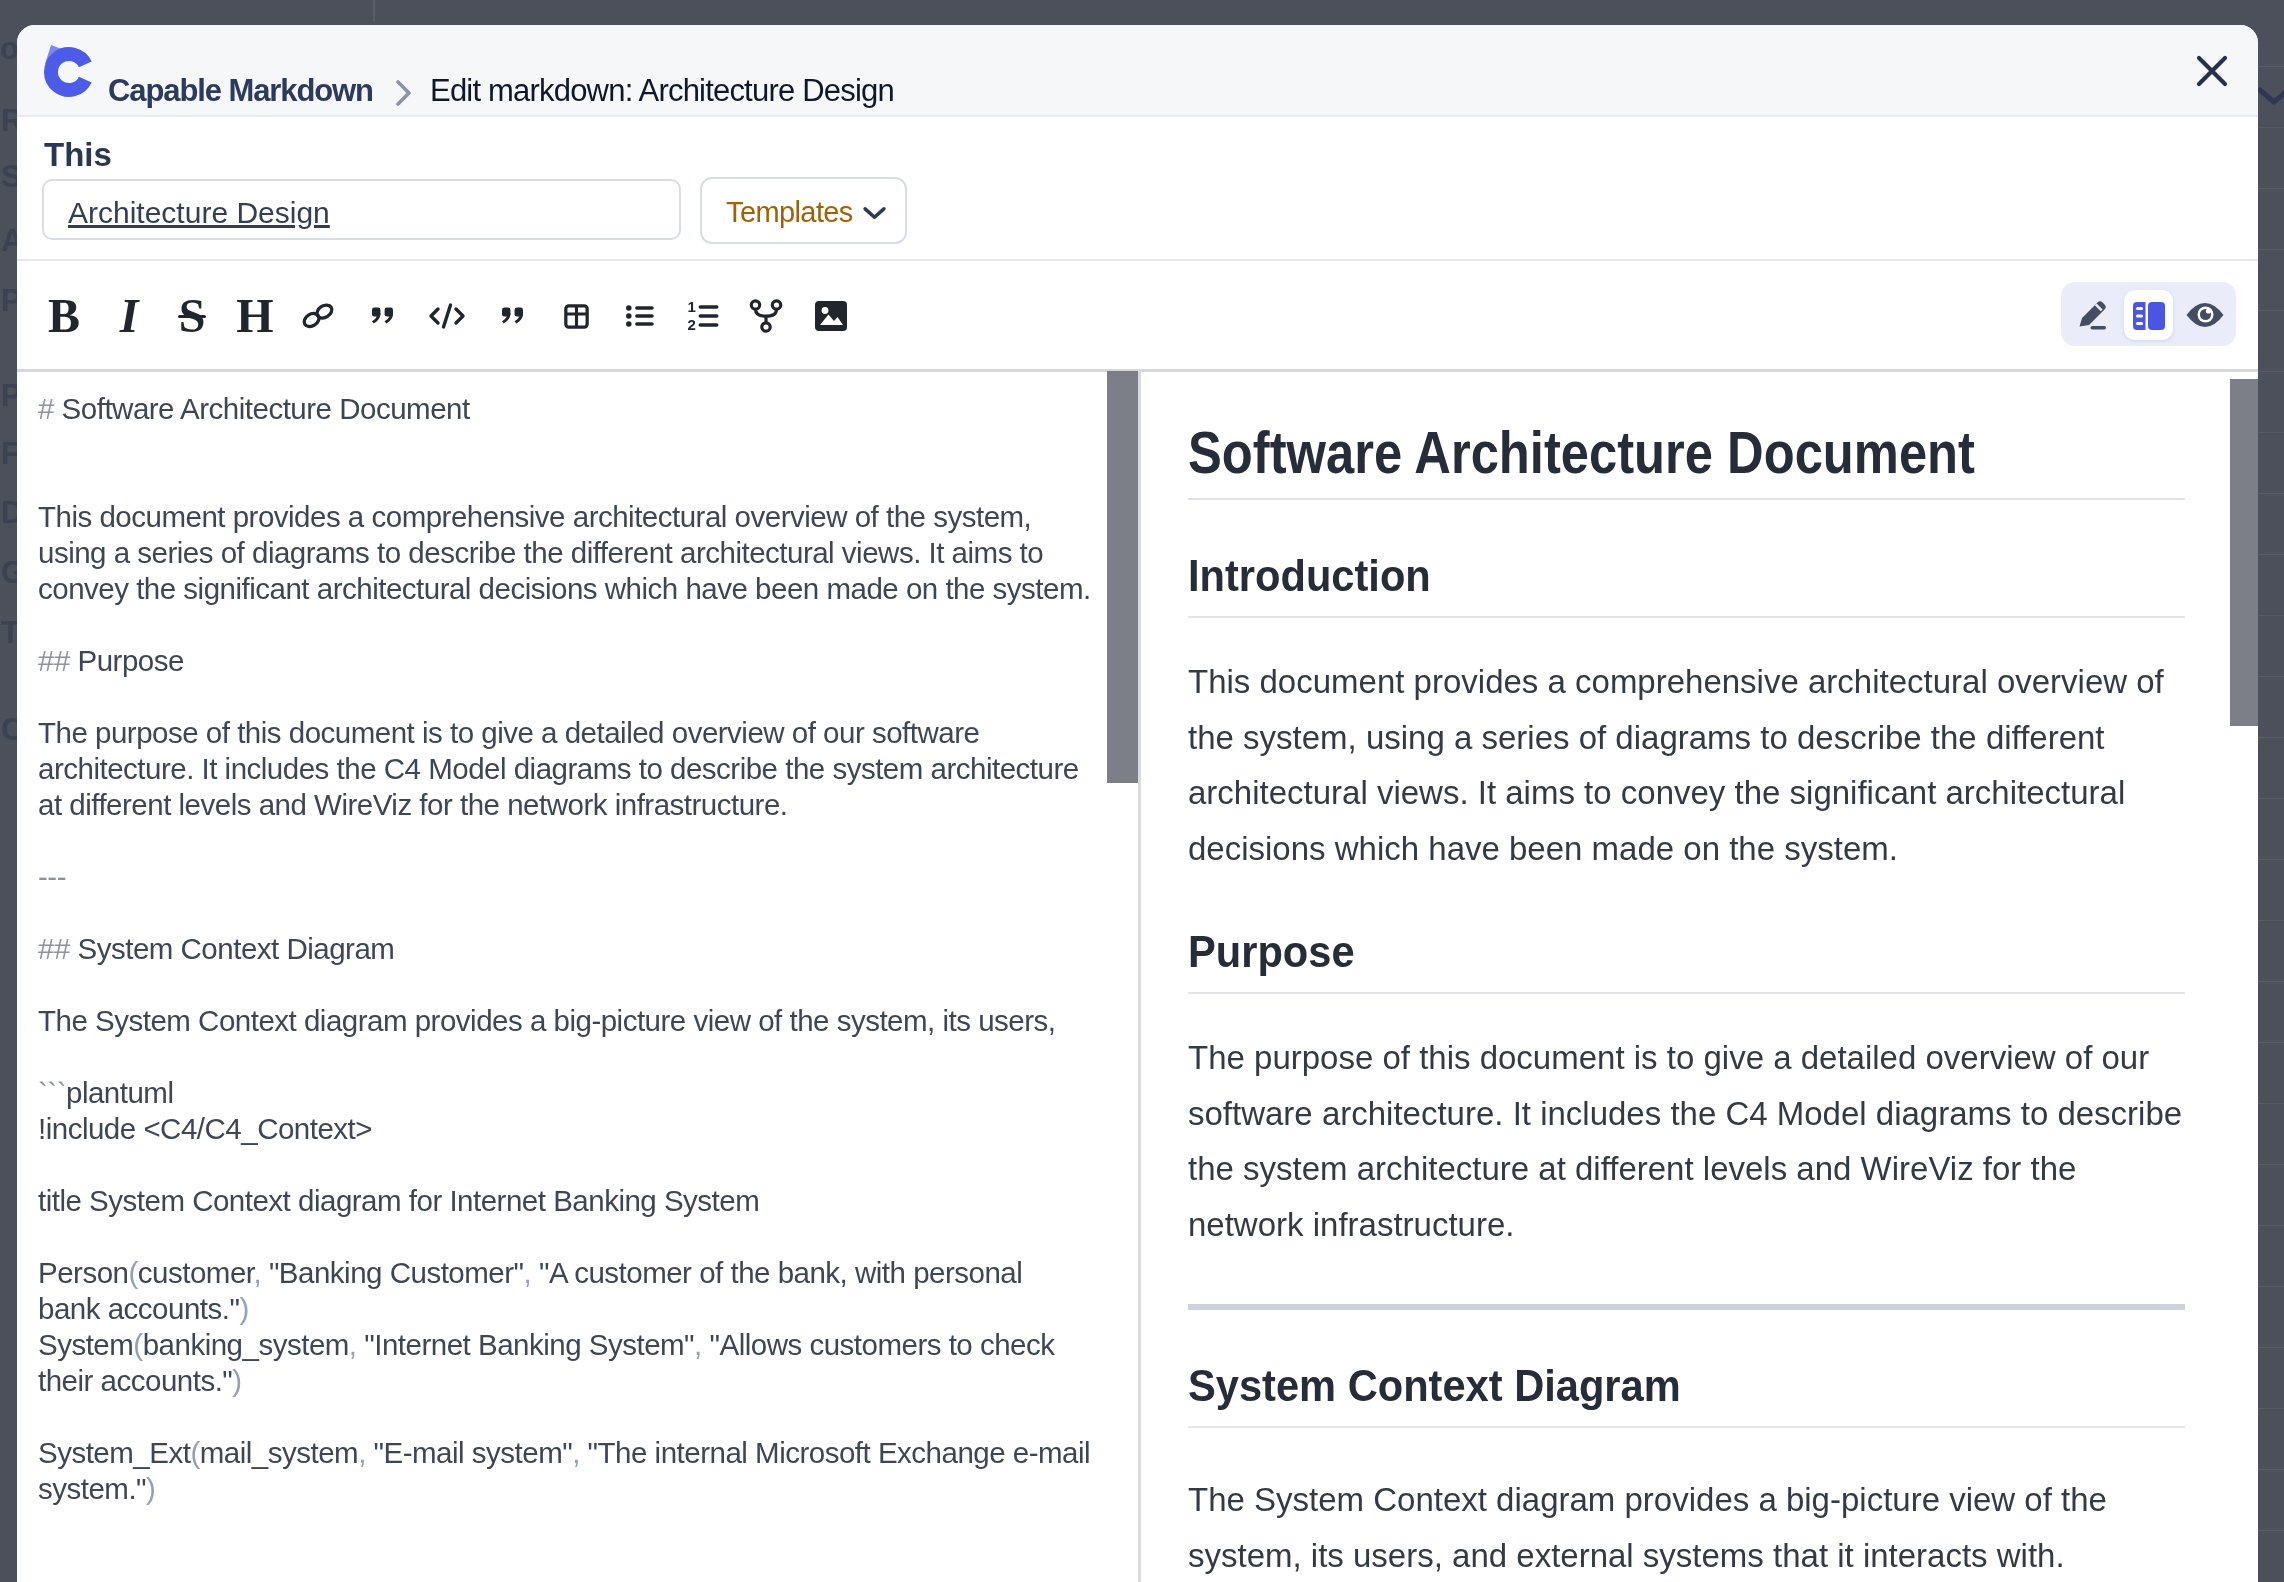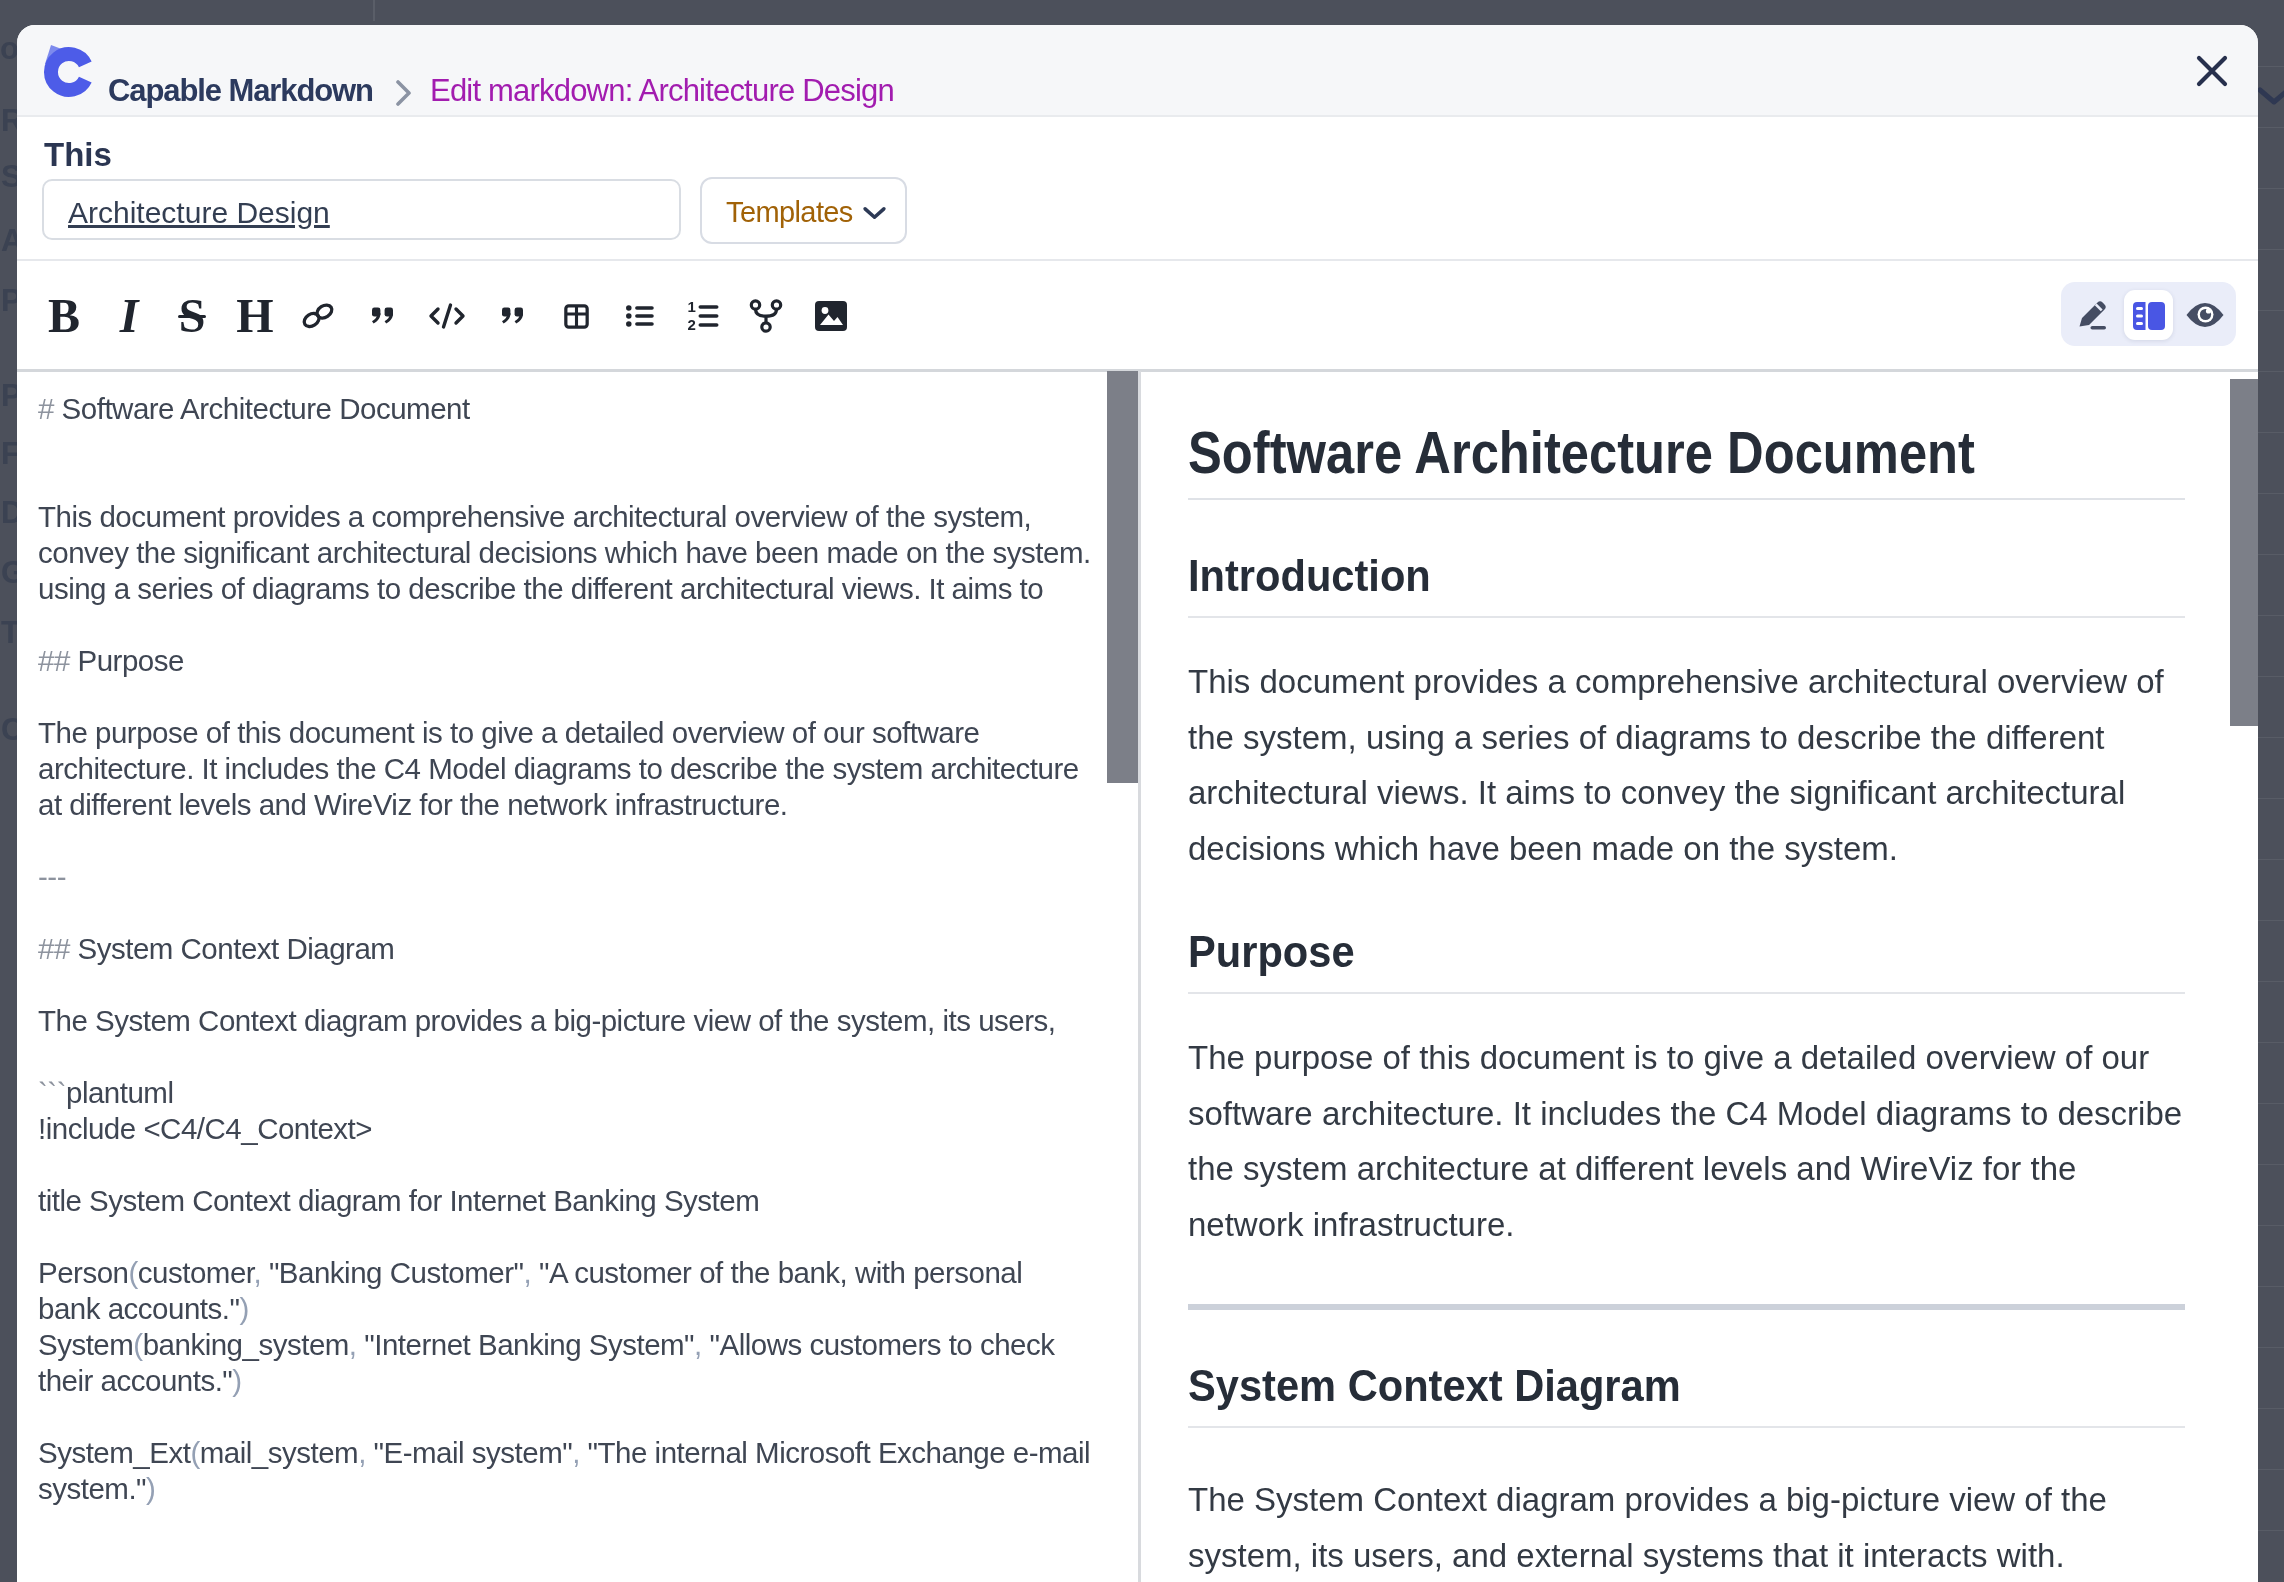--- a/index.html
+++ b/index.html
@@ -6,21 +6,21 @@
 html,body { width:2284px; height:1582px; overflow:hidden; }
 body { background:#4c505b; font-family:"Liberation Sans", sans-serif; position:relative; }
 .abs { position:absolute; }
 
 .bglab { position:absolute; left:1px; font:700 31px/36px "Liberation Sans",sans-serif; color:#3b4252; }
 .bgline { position:absolute; left:2258px; width:26px; height:1px; background:#585c66; }
 
 #modal { position:absolute; left:17px; top:25px; width:2241px; height:1561px; background:#fff; border-radius:18px 18px 0 0; overflow:hidden; }
 #header { position:absolute; left:0; top:0; width:2241px; height:92px; background:#f6f7f9; border-bottom:2px solid #e9ebee; }
 .crumb-b { position:absolute; font:700 31px/40px "Liberation Sans",sans-serif; letter-spacing:-1.1px; color:#2c3a5e; }
-.crumb-r { position:absolute; font:400 31px/40px "Liberation Sans",sans-serif; letter-spacing:-0.8px; color:#a21caf; }
+.crumb-r { position:absolute; font:400 31px/40px "Liberation Sans",sans-serif; letter-spacing:-0.8px; color:#0f172a; }
 
 #lblTitle { position:absolute; left:27px; top:110px; font:700 33px/40px "Liberation Sans",sans-serif; color:#2b3652; }
 #inpTitle { position:absolute; left:25px; top:154px; width:639px; height:61px; border:2px solid #d9dde3; border-radius:10px; background:#fff; }
 #inpTitle span { position:absolute; left:24px; top:14px; font:400 30px/36px "Liberation Sans",sans-serif; color:#333e52;text-decoration:underline; }
 #btnTpl { position:absolute; left:683px; top:152px; width:207px; height:67px; border:2px solid #d8dce4; border-radius:12px; background:#fff; }
 #btnTpl span { position:absolute; left:24px; top:16px; font:500 29px/34px "Liberation Sans",sans-serif; letter-spacing:-0.6px; color:#a16207; }
 #divider1 { position:absolute; left:0; top:234px; width:2241px; height:2px; background:#e6e8ec; }
 
 .tbi { position:absolute; top:269px; width:44px; height:44px; display:flex; align-items:center; justify-content:center; }
 .serifico { font-family:"Liberation Serif",serif; font-weight:700; font-size:48px; line-height:44px; color:#20252e; }
@@ -251,22 +251,22 @@
     <circle cx="20.5" cy="14.5" r="5.6" fill="#454d63"></circle>
     <circle cx="23.5" cy="11" r="2.6" fill="#fff"></circle>
   </svg>
   <div id="tbborder"></div>
 
   <div id="editor">
     <div class="ln"><span class="mk"># </span>Software Architecture Document</div>
     <div class="ln"></div>
     <div class="ln"></div>
     <div class="ln">This document provides a comprehensive architectural overview of the system,</div>
+    <div class="ln">using a series of diagrams to describe the different architectural views. It aims to</div>
     <div class="ln">convey the significant architectural decisions which have been made on the system.</div>
-    <div class="ln">using a series of diagrams to describe the different architectural views. It aims to</div>
     <div class="ln"></div>
     <div class="ln"><span class="mk">## </span>Purpose</div>
     <div class="ln"></div>
     <div class="ln">The purpose of this document is to give a detailed overview of our software</div>
     <div class="ln">architecture. It includes the C4 Model diagrams to describe the system architecture</div>
     <div class="ln">at different levels and WireViz for the network infrastructure.</div>
     <div class="ln"></div>
     <div class="ln"><span class="mk">---</span></div>
     <div class="ln"></div>
     <div class="ln"><span class="mk">## </span>System Context Diagram</div>

